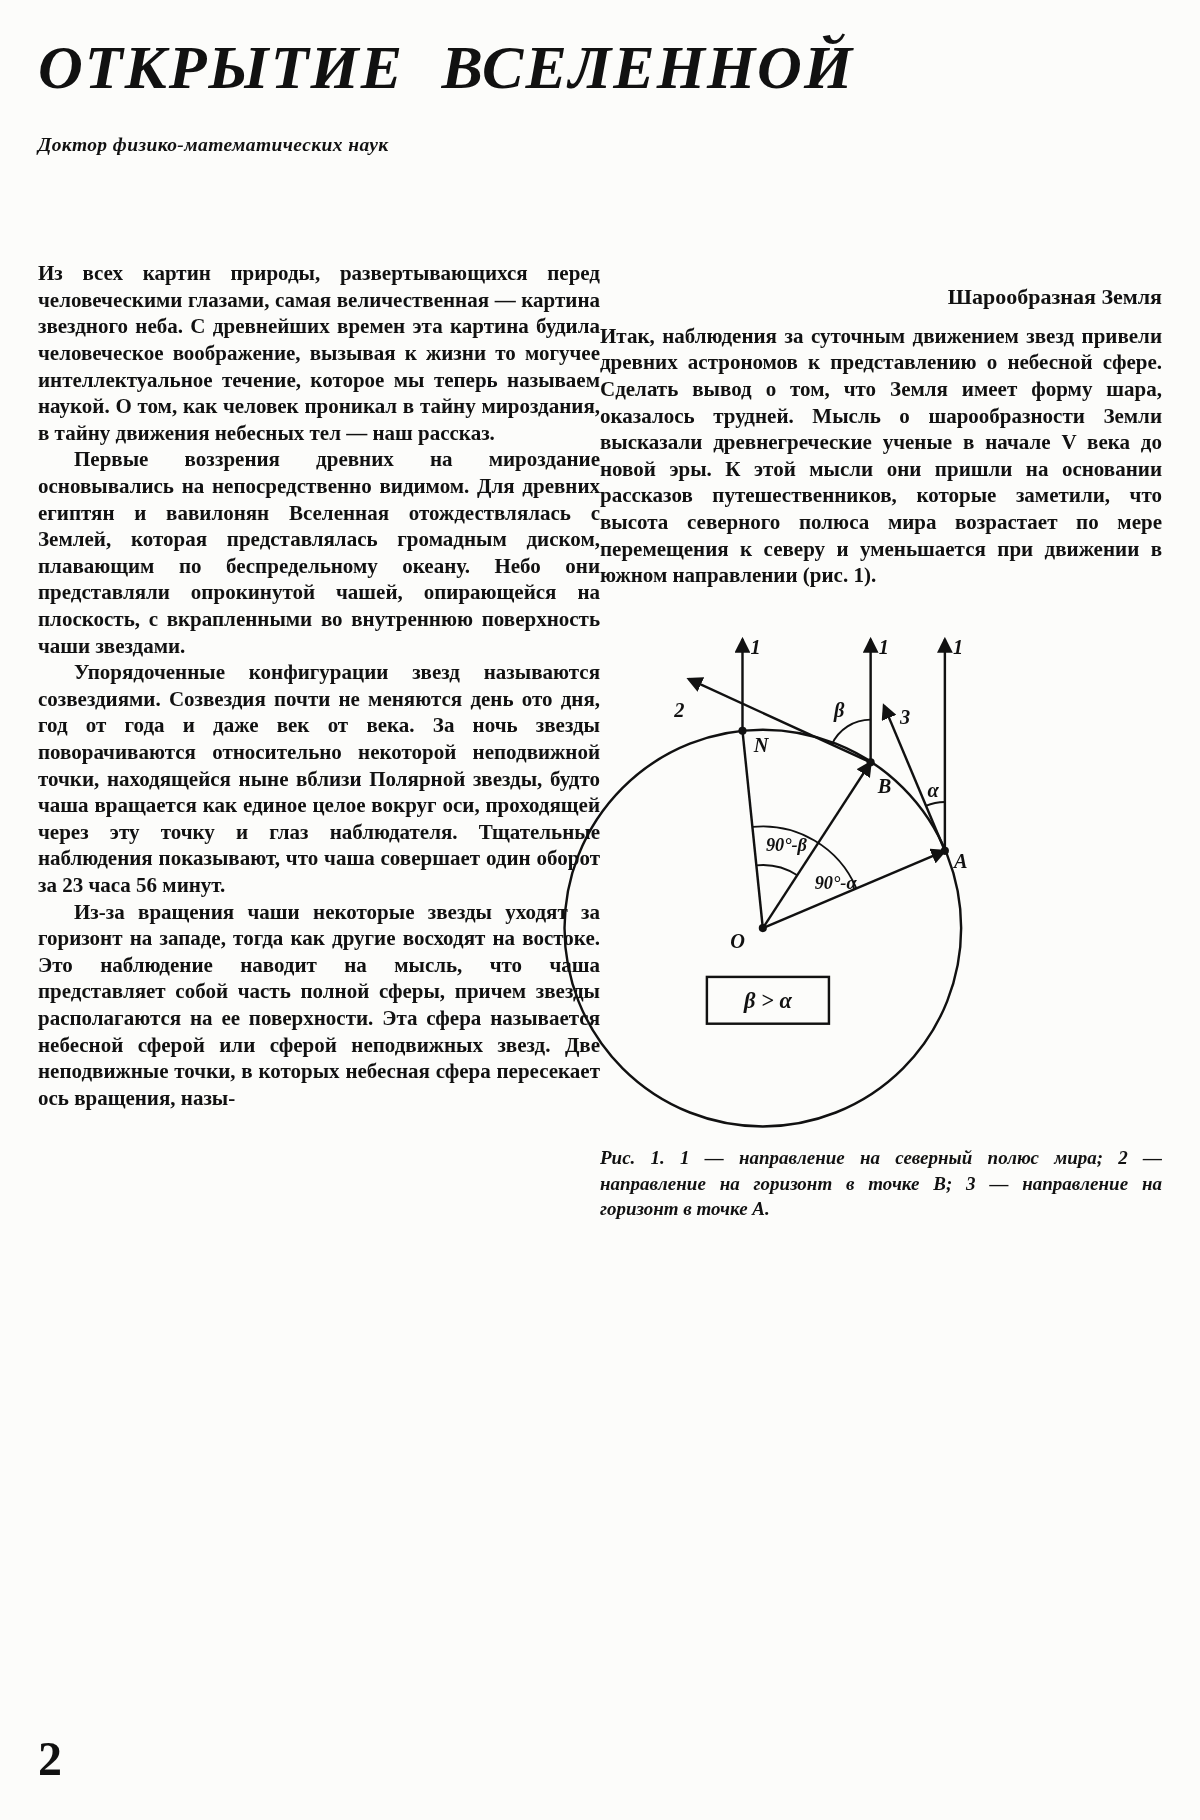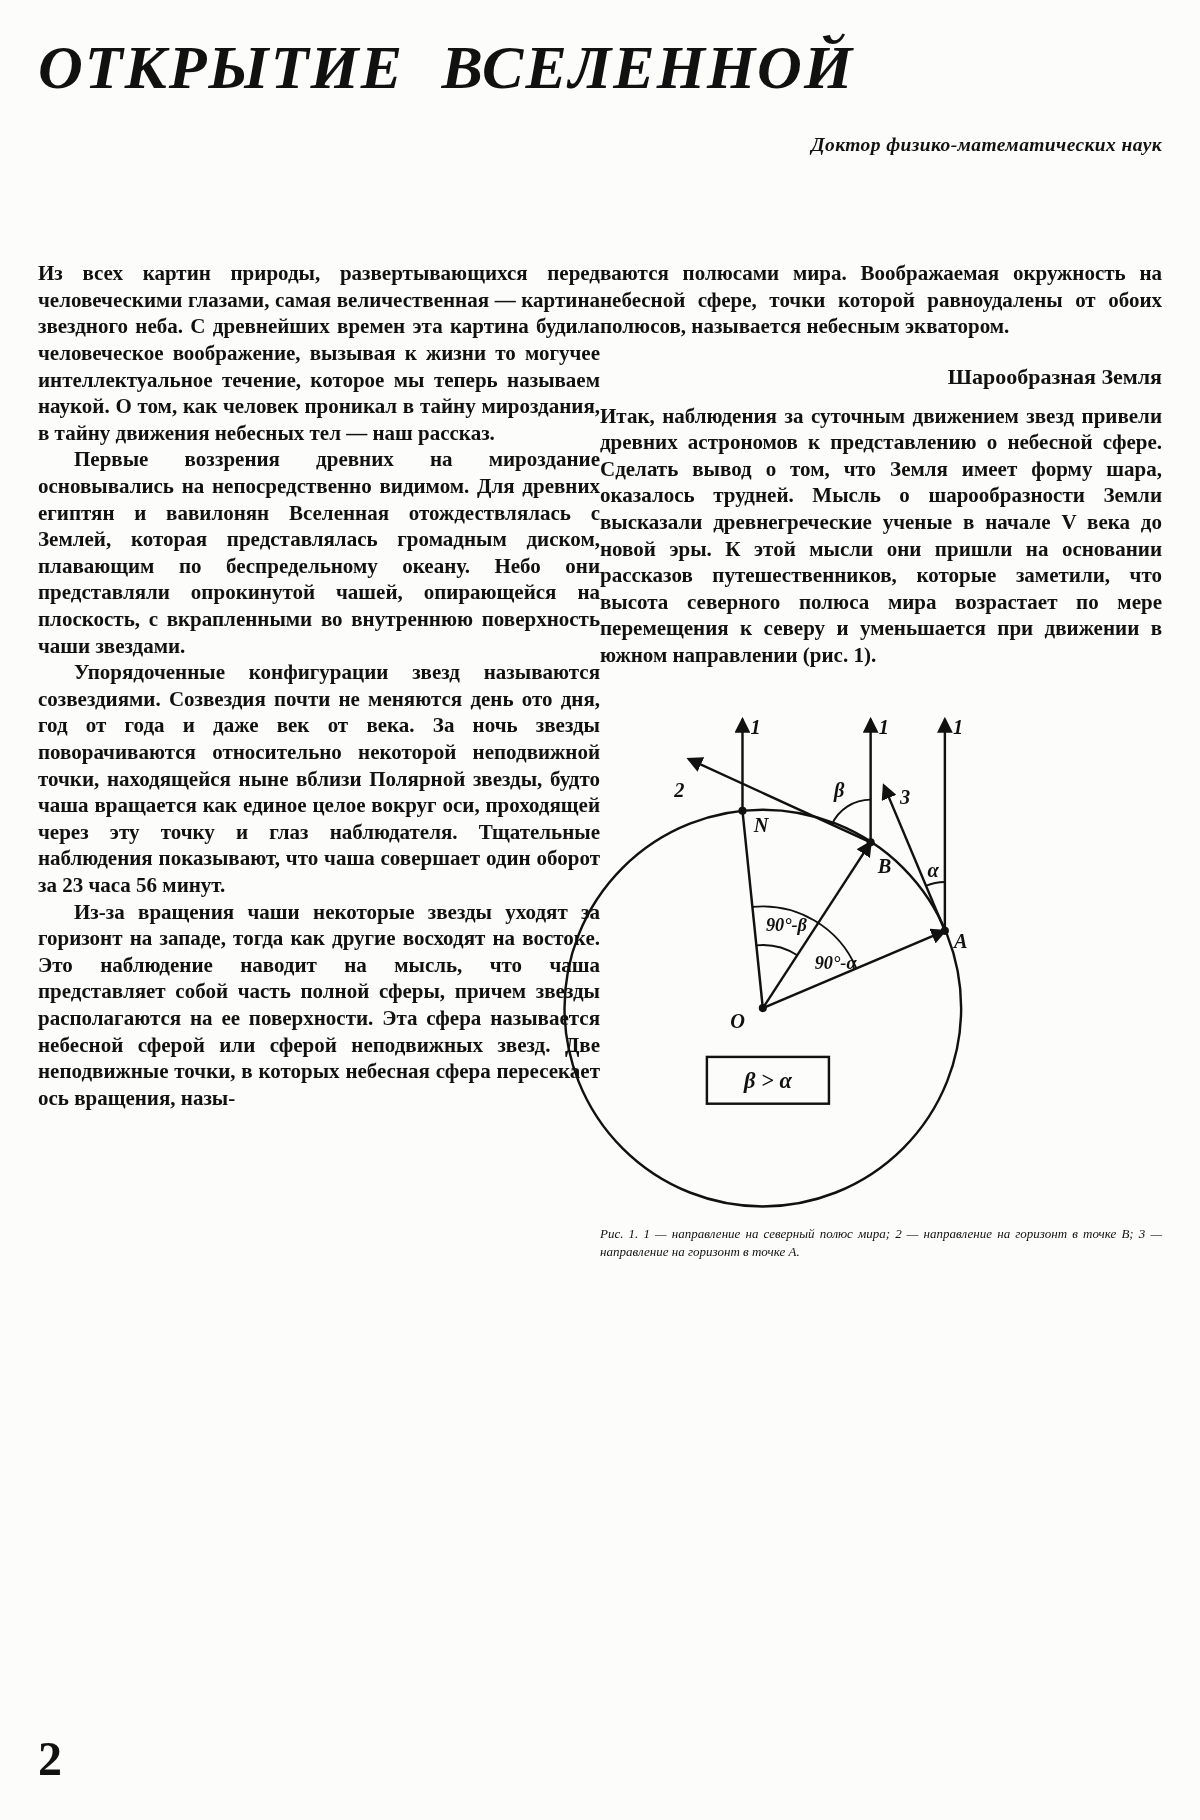--- a/index.html
+++ b/index.html
@@ -10,21 +10,21 @@
     box-sizing:border-box; padding:26px 38px;
     overflow:hidden;
   }
   .title {
     font-size:62px; font-weight:bold; font-style:italic;
     letter-spacing:2px; word-spacing:20px;
     margin:6px 0 0 0; white-space:nowrap;
   }
   .author {
     margin-top:28px; font-size:19.5px; font-weight:bold; font-style:italic;
-    line-height:1.4; letter-spacing:0.4px;text-align:right;
+    line-height:1.4; letter-spacing:0.4px;
   }
   .columns { display:flex; margin-top:102px; }
   .col { flex:1 1 0; min-width:0; font-size:21px; line-height:26.6px;
          text-align:justify; font-weight:bold; }
   .col p { margin:0; text-indent:36px; }
   .col p.noindent { text-indent:0; }
   .section-heading {
     font-size:22px; font-weight:bold; margin:24px 0 12px 0; text-align:right;
   }
   figure { margin:34px 0 0 0; }
@@ -32,21 +32,21 @@
   .fig-svg .ln { stroke:#111; stroke-width:2.4; fill:none; }
   .fig-svg .thin { stroke:#111; stroke-width:1.8; fill:none; }
   .fig-svg .dot { fill:#111; }
   .fig-svg text {
     font-family:"Liberation Serif", serif; font-weight:bold;
     font-style:italic; font-size:20px; fill:#111;
   }
   .fig-svg text.small { font-size:18px; }
   .fig-svg text.boxed { font-size:22px; }
   figcaption {
-    margin-top:14px; font-size:13px; font-weight:normal; font-style:italic;
+    margin-top:14px; font-size:19px; font-weight:bold; font-style:italic;
     line-height:1.34; text-align:justify;
   }
   .page-number {
     position:absolute; left:38px; bottom:34px;
     font-size:48px; font-weight:bold;
   }
 </style>
 </head>
 <body>
 
@@ -61,21 +61,20 @@
   <div class="columns">
 
     <div class="col">
       <p class="noindent">Из всех картин природы, развертывающихся перед человеческими глазами, самая величественная — картина звездного неба. С древнейших времен эта картина будила человеческое воображение, вызывая к жизни то могучее интеллектуальное течение, которое мы теперь называем наукой. О том, как человек проникал в тайну мироздания, в тайну движения небесных тел — наш рассказ.</p>
       <p>Первые воззрения древних на мироздание основывались на непосредственно видимом. Для древних египтян и вавилонян Вселенная отождествлялась с Землей, которая представлялась громадным диском, плавающим по беспредельному океану. Небо они представляли опрокинутой чашей, опирающейся на плоскость, с вкрапленными во внутреннюю поверхность чаши звездами.</p>
       <p>Упорядоченные конфигурации звезд называются созвездиями. Созвездия почти не меняются день ото дня, год от года и даже век от века. За ночь звезды поворачиваются относительно некоторой неподвижной точки, находящейся ныне вблизи Полярной звезды, будто чаша вращается как единое целое вокруг оси, проходящей через эту точку и глаз наблюдателя. Тщательные наблюдения показывают, что чаша совершает один оборот за 23 часа 56 минут.</p>
       <p>Из-за вращения чаши некоторые звезды уходят за горизонт на западе, тогда как другие восходят на востоке. Это наблюдение наводит на мысль, что чаша представляет собой часть полной сферы, причем звезды располагаются на ее поверхности. Эта сфера называется небесной сферой или сферой неподвижных звезд. Две неподвижные точки, в которых небесная сфера пересекает ось вращения, назы-</p>
     </div>
 
     <div class="col">
-      <p class="noindent">ваются полюсами мира. Воображаемая окружность на небесной сфере, точки которой равноудалены от обоих полюсов, называется небесным экватором.</p>
 
       <h2 class="section-heading">Шарообразная Земля</h2>
 
       <p class="noindent">Итак, наблюдения за суточным движением звезд привели древних астрономов к представлению о небесной сфере. Сделать вывод о том, что Земля имеет форму шара, оказалось трудней. Мысль о шарообразности Земли высказали древнегреческие ученые в начале V века до новой эры. К этой мысли они пришли на основании рассказов путешественников, которые заметили, что высота северного полюса мира возрастает по мере перемещения к северу и уменьшается при движении в южном направлении (рис. 1).</p>
 
       <figure>
         <svg class="fig-svg" viewBox="0 0 470 500">
           <defs>
             <marker id="arr" viewBox="0 0 10 10" refX="8.5" refY="5" markerWidth="6.5" markerHeight="6.5" orient="auto-start-reverse">
               <path d="M0,0 L10,5 L0,10 z" fill="#111"></path>

